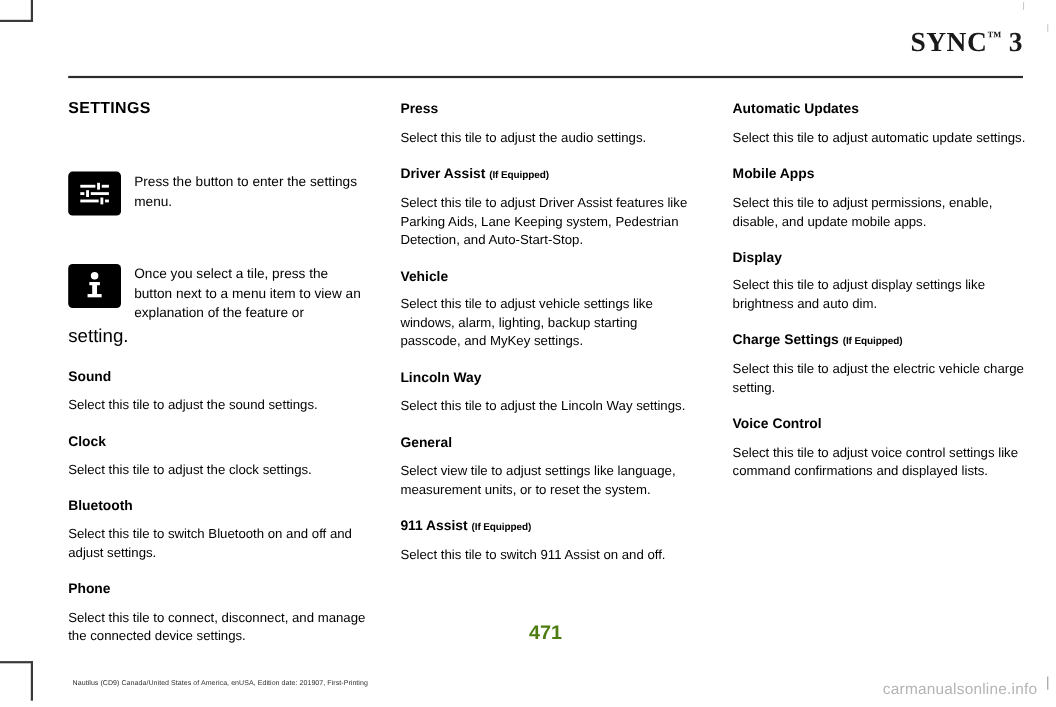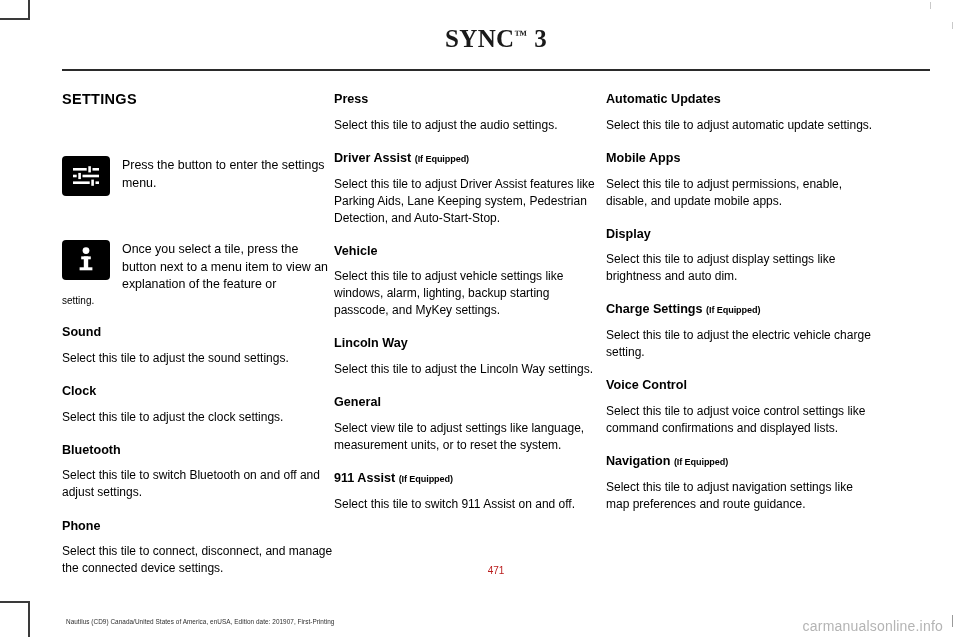--- a/index.html
+++ b/index.html
@@ -29,21 +29,21 @@
   .crop-tr { right: 28px; top: 2px;  width: 1px;  height: 7px;  border-left: 1px solid #c9c9c9; }
   .crop-tr2 { right: 6px; top: 22px; width: 1px;  height: 7px;  border-left: 1px solid #c9c9c9; }
   .crop-br { right: 6px;  bottom: 16px; width: 1px; height: 12px; border-left: 1px solid #9a9a9a; }
 
   
   .page-header {
     position: absolute;
     left: 62px;
     top: 26px;
     width: 868px;
-    text-align: center;
+    text-align: right;
   }
   .header-title {
     font-family: "Liberation Serif", serif;
     font-size: 25px;
     font-weight: 700;
     letter-spacing: 0.4px;
     line-height: 1;
     color: #1a1a1a;
   }
   .header-title .tm {
@@ -60,20 +60,21 @@
     border-top: 2px solid #2b2b2b;
   }
 
   
   .content {
     position: absolute;
     left: 62px;
     top: 92px;
     width: 868px;
     display: flex;
+    gap: 30px;
   }
   .column {
     width: 272px;
     flex: 0 0 272px;
   }
   .col-mid  { padding-top: 0px; }
   .col-right{ padding-top: 0px; }
 
   .section-title {
     font-size: 14.5px;
@@ -117,38 +118,38 @@
     position: relative;
   }
   .icon-row .icon-text {
     font-size: 12.4px;
     line-height: 1.42;
     margin: 0;
     padding-top: 1px;
   }
   .icon-tail {
     clear: left;
-    font-size: 10px;
+    font-size: 17px;
     line-height: 1.42;
     margin: 0;
   }
 
   
   .sliders svg, .info svg { position: absolute; left: 50%; top: 50%; transform: translate(-50%,-50%); }
 
   
   .page-number {
     position: absolute;
     left: 62px;
     top: 565px;
     width: 868px;
     text-align: center;
-    font-size: 10px;
-    font-weight: 400;
-    color: #b91c1c;
+    font-size: 18px;
+    font-weight: 700;
+    color: #4d7c0f;
   }
   .footer-note {
     position: absolute;
     left: 66px;
     top: 618px;
     font-size: 6.4px;
     letter-spacing: 0.05px;
     color: #2e2e2e;
     white-space: nowrap;
   }
@@ -270,23 +271,19 @@
       <p class="entry-body">Select this tile to adjust display settings like brightness and auto dim.</p>
     </div>
     <div class="entry">
       <h3 class="entry-title"><span>Charge Settings</span> <span class="qual">(If Equipped)</span></h3>
       <p class="entry-body">Select this tile to adjust the electric vehicle charge setting.</p>
     </div>
     <div class="entry">
       <h3 class="entry-title"><span>Voice Control</span><span class="qual"></span></h3>
       <p class="entry-body">Select this tile to adjust voice control settings like command confirmations and displayed lists.</p>
     </div>
-    <div class="entry">
-      <h3 class="entry-title"><span>Navigation</span> <span class="qual">(If Equipped)</span></h3>
-      <p class="entry-body">Select this tile to adjust navigation settings like map preferences and route guidance.</p>
-    </div>
   </div>
 
 </div>
 
 <div class="page-number">471</div>
 <div class="footer-note">Nautilus (CD9) Canada/United States of America, enUSA, Edition date: 201907, First-Printing</div>
 <div class="watermark">carmanualsonline.info</div>
 
 </body></html>

